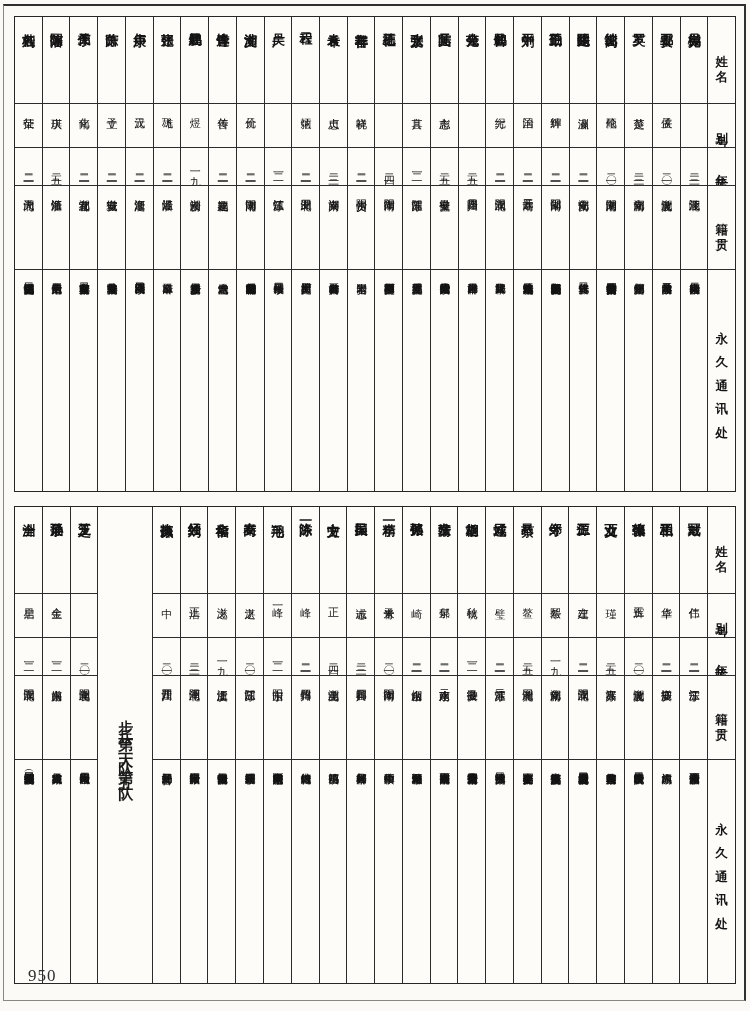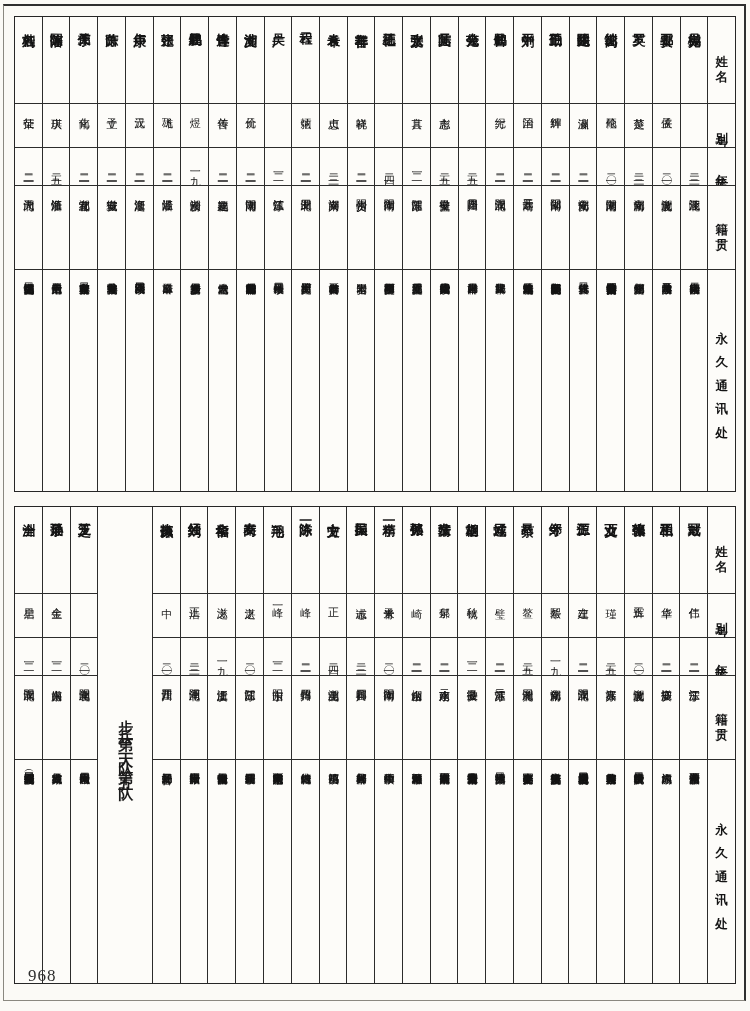--- a/index.html
+++ b/index.html
@@ -920,14 +920,14 @@
           <span>二一</span>
         </div>
         <div class="cell origin">
           <span>湖北汉阳</span>
         </div>
         <div class="cell addr">
           <span>湖北汉阳县邓家口（金口镇转交）</span>
         </div>
       </div>
     </section>
-  <div class="pagenum">968</div>
+  <div class="pagenum">950</div>
 </div>
 
 </body></html>

